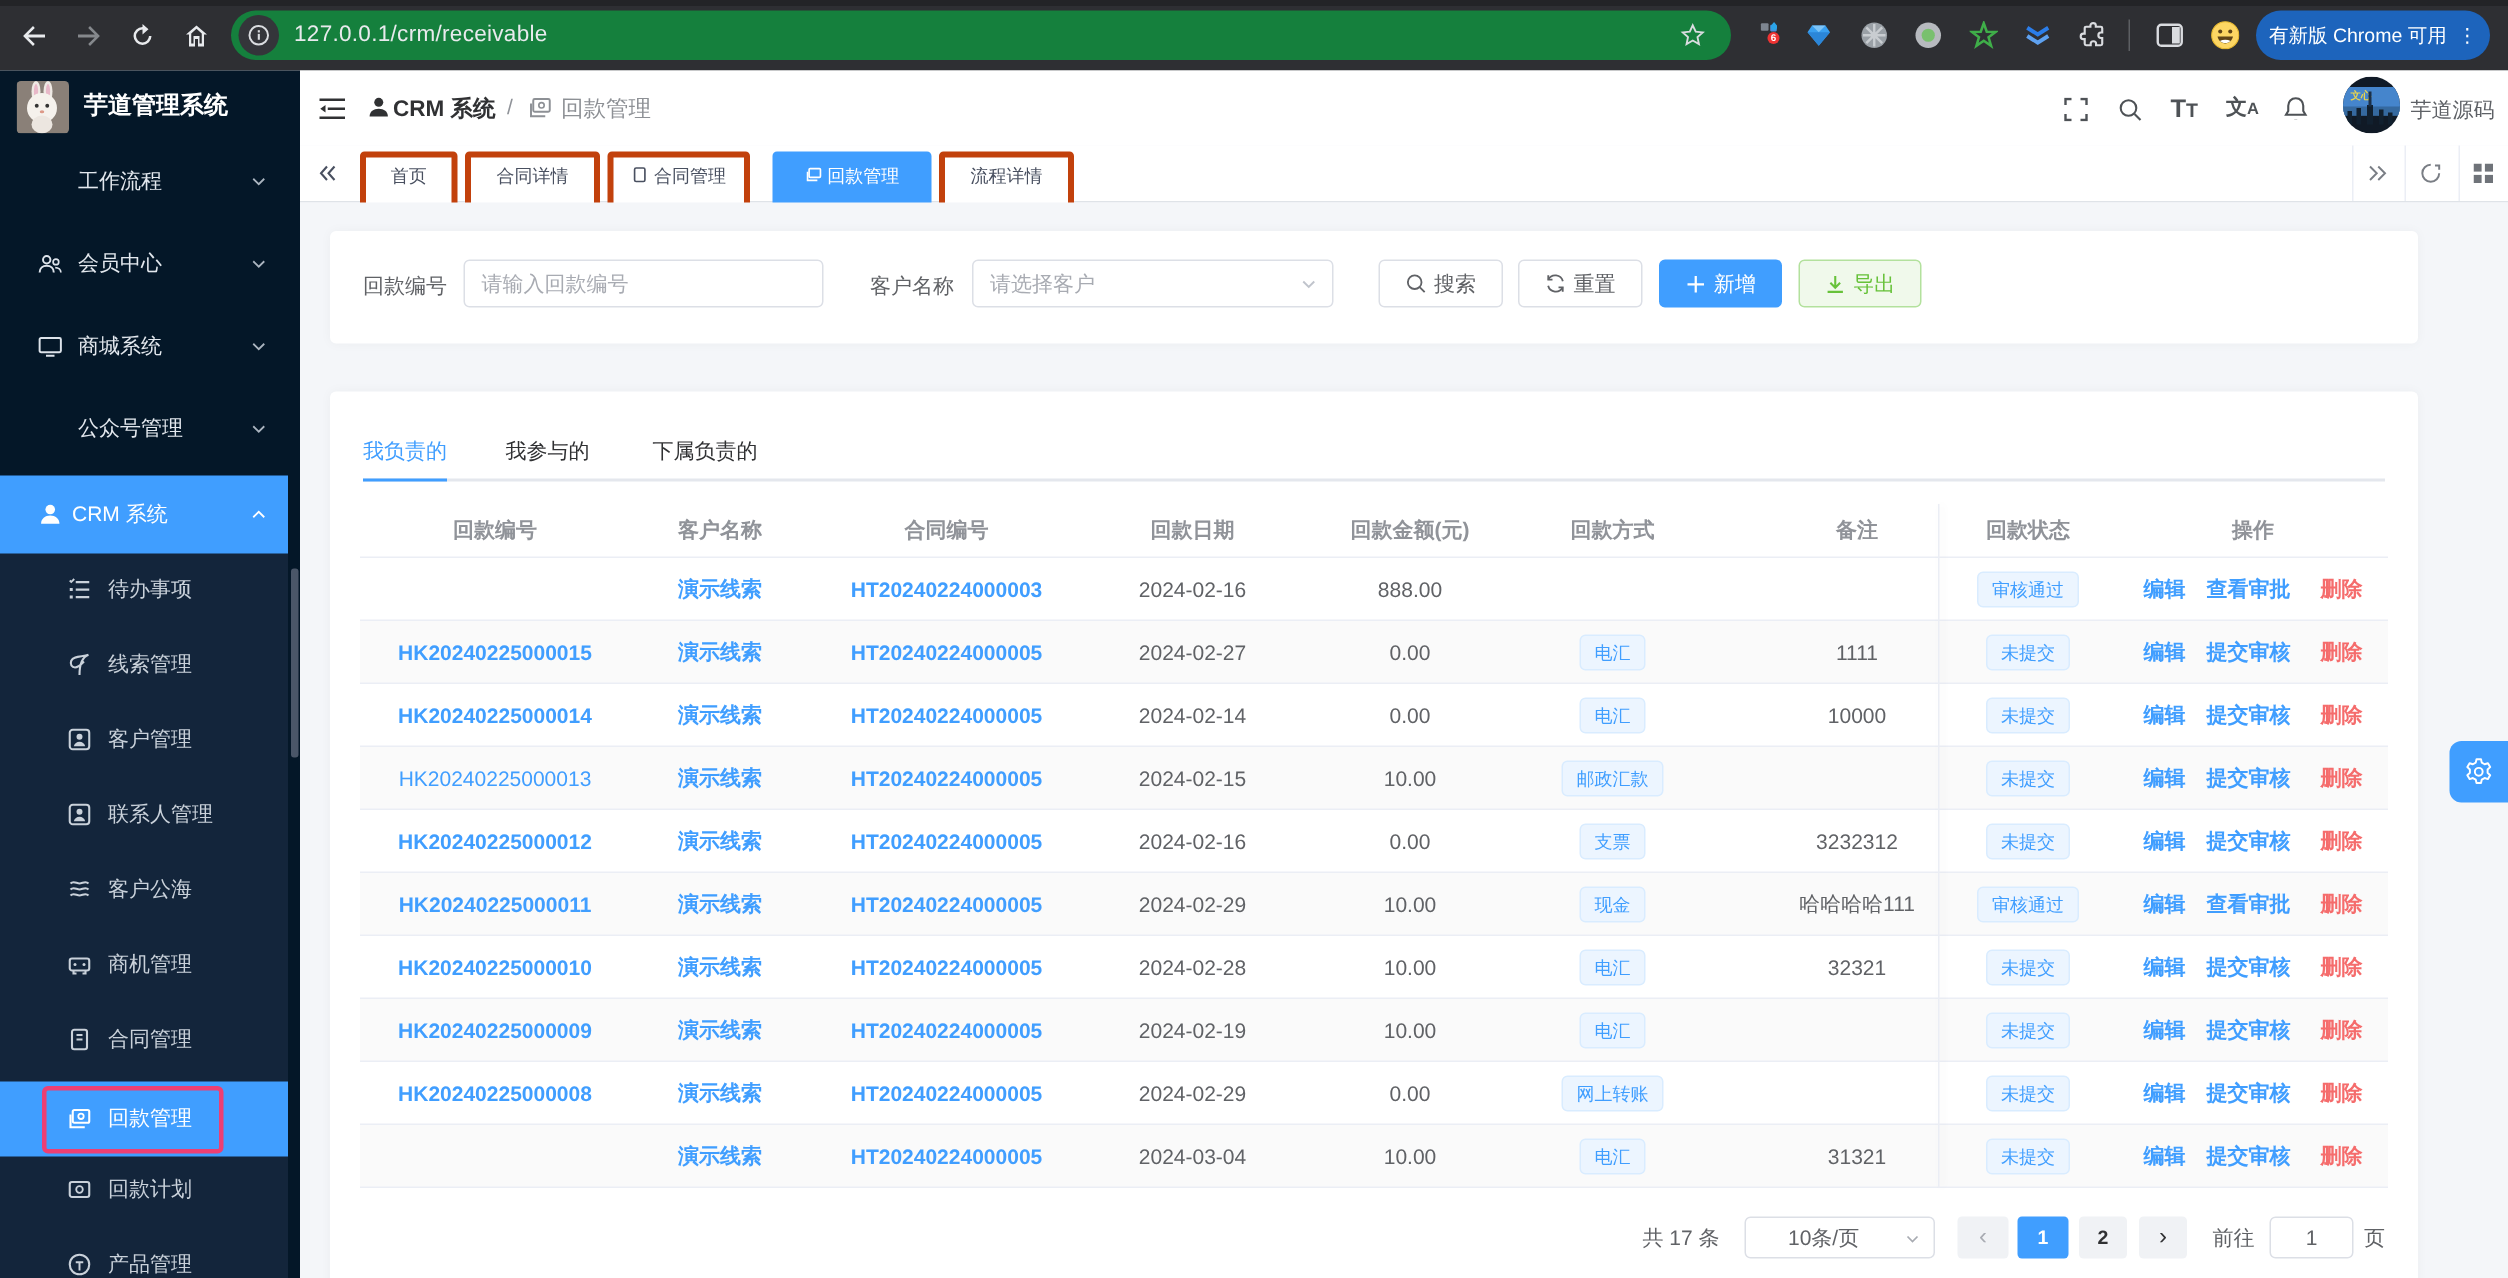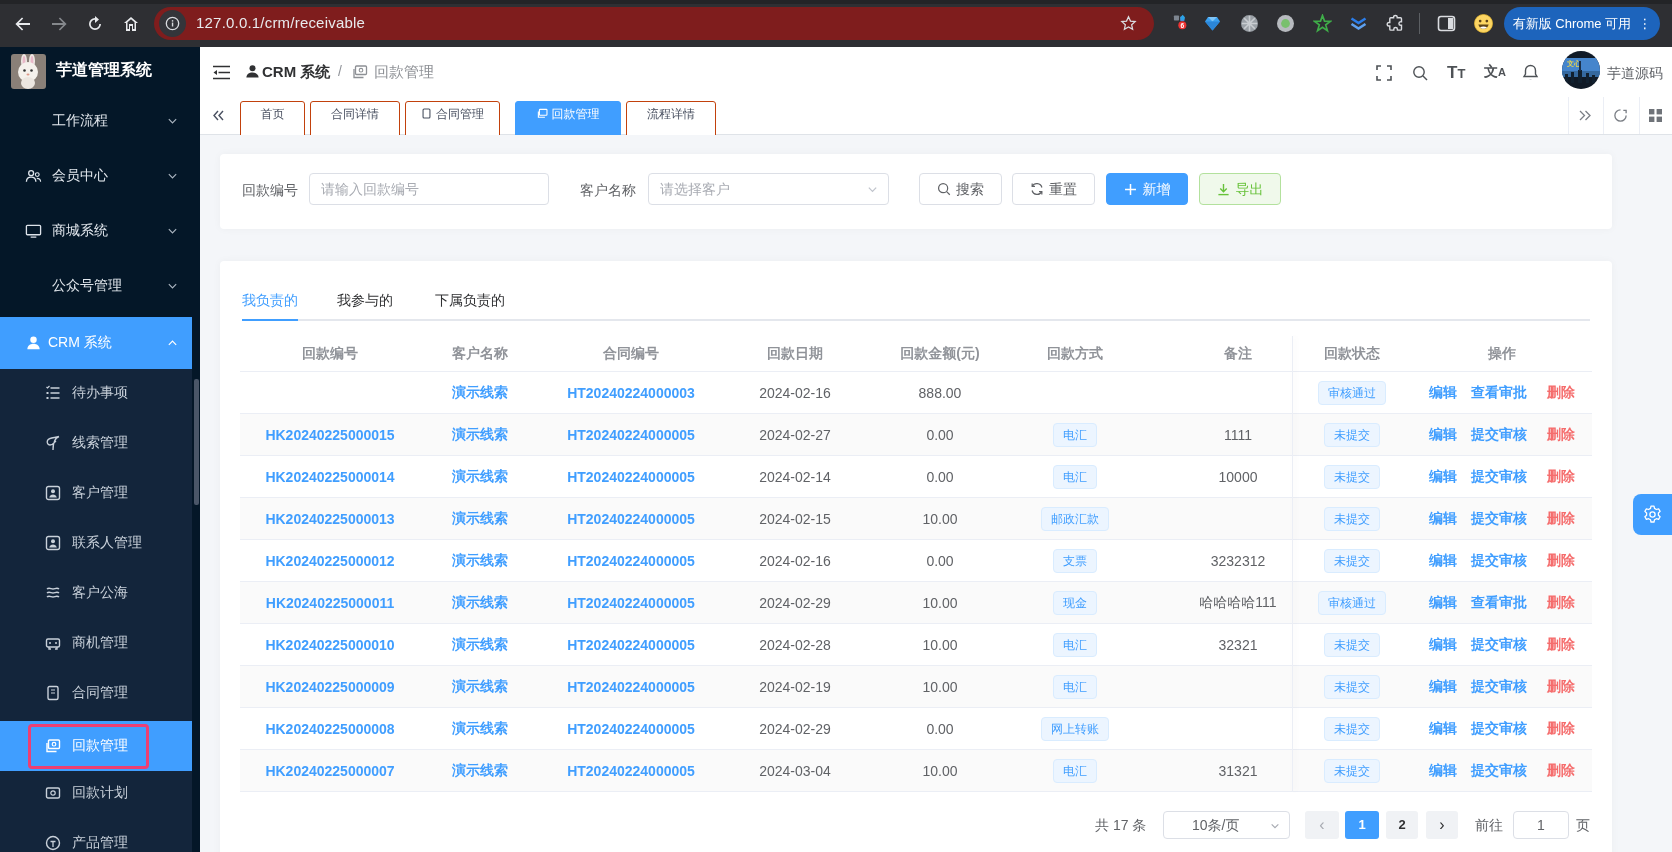--- a/index.html
+++ b/index.html
@@ -4,21 +4,21 @@
 <title>回款管理</title>
 <style>
 * { margin:0; padding:0; box-sizing:border-box; }
 html,body { width:1672px; height:852px; overflow:hidden; }
 body { font-family:"Liberation Sans", sans-serif; position:relative; background:#f4f6f9; }
 
 
 #chrome { position:absolute; left:0; top:0; width:1672px; height:47px; background:#2e2f33; }
 #chrome .topstrip { position:absolute; left:0; top:0; width:1672px; height:4px; background:#232427; }
 .navic { position:absolute; top:15px; }
-#omnibox { position:absolute; left:154px; top:7px; width:1000px; height:33px; border-radius:17px; background:#7f1d1d; }
+#omnibox { position:absolute; left:154px; top:7px; width:1000px; height:33px; border-radius:17px; background:#15803d; }
 #omni-circ { position:absolute; left:5px; top:3px; width:27px; height:27px; border-radius:50%; background:#34353a; }
 #omni-url { position:absolute; left:42px; top:7px; font-size:15px; color:#e8eaed; letter-spacing:.2px; }
 #chromebtn { position:absolute; left:1504px; top:7px; width:156px; height:33px; border-radius:17px; background:#1d64bc; color:#fff; font-size:13px; line-height:33px; text-align:center; }
 .ext { position:absolute; top:14px; width:19px; height:19px; }
 
 #sidebar { position:absolute; left:0; top:47px; width:200px; height:805px; background:#041728; overflow:hidden; }
 #submenubg { position:absolute; left:0; top:321px; width:192px; height:484px; background:#13253b; }
 #logo { position:absolute; left:0; top:0; width:200px; height:46px;padding-left:38px; }
 #logo .rabbit { position:absolute; left:11px; top:7px; width:35px; height:35px; border-radius:3px; overflow:hidden; }
 #logo .ltext { position:absolute; left:56px; top:13px; color:#fff; font-size:16px; font-weight:bold; }
@@ -33,21 +33,21 @@
 #pinkbox { position:absolute; left:28px; top:677px; width:121px; height:45px; border:3px solid #ed3f73; border-radius:4px; z-index:5; }
 #sscroll { position:absolute; right:1px; top:332px; width:5px; height:126px; border-radius:2px; background:#4a5668; }
 
 #hdr { position:absolute; left:200px; top:47px; width:1472px; height:50px; background:#fff; }
 #hdr .crumb-main { position:absolute; left:62px; top:16px; font-size:15px; font-weight:bold; color:#303133; }
 #hdr .crumb-sep { position:absolute; left:138px; top:16px; font-size:14px; color:#909399; }
 #hdr .crumb-sub { position:absolute; left:174px; top:16px; font-size:15px; color:#8d9095; }
 #hdr .uname { position:absolute; left:1407px; top:18px; font-size:14px; color:#5e6166; }
 
 #tabbar { position:absolute; left:200px; top:97px; width:1472px; height:38px; background:#fff; border-bottom:1px solid #dfe3e8; }
-.tag-tab { position:absolute; top:4px; height:41px; border:1px solid #c2410c; border-radius:3px; background:#fff; color:#495060; font-size:12px; line-height:25px; text-align:center; }
+.tag-tab { position:absolute; top:4px; height:41px; border:4px solid #c2410c; border-radius:3px; background:#fff; color:#495060; font-size:12px; line-height:25px; text-align:center; }
 .tag-tab.on { background:#409eff; border-color:#409eff; color:#fff; }
 .tbtn { position:absolute; top:0; width:1px; height:37px; border-left:1px solid #ebeef5; }
 
 #content { position:absolute; left:200px; top:135px; width:1472px; height:717px; background:#f4f6f9; }
 .card { position:absolute; background:#fff; border-radius:4px; box-shadow:0 0 8px rgba(0,0,0,0.04); }
 #searchcard { left:20px; top:19px; width:1392px; height:75px; }
 #tablecard { left:20px; top:126px; width:1392px; height:706px; }
 .flabel { position:absolute; top:28px; font-size:14px; color:#606266; }
 .finput { position:absolute; top:19px; height:32px; border:1px solid #dcdfe6; border-radius:4px; background:#fff; font-size:14px; color:#a8abb2; line-height:30px; padding-left:11px; }
 .btn { position:absolute; top:19px; height:32px; border-radius:4px; font-size:14px; text-align:center; line-height:30px; }
@@ -482,21 +482,21 @@
             <span class="tag">未提交</span>
           </div>
           <div class="cell c9">
             <span class="oplnk">编辑</span>
             <span class="oplnk" style="margin-left:14px">提交审核</span>
             <span class="oplnk red" style="margin-left:20px">删除</span>
           </div>
         </div>
         <div class="trow alt">
           <div class="cell c1">
-            <span class="lnk" style="font-weight:bold">HK20240225000013</span>
+            <span class="lnk" style="font-weight:normal">HK20240225000013</span>
           </div>
           <div class="cell c2">
             <span class="lnk" style="font-weight:bold">演示线索</span>
           </div>
           <div class="cell c3">
             <span class="lnk" style="font-weight:bold">HT20240224000005</span>
           </div>
           <div class="cell c4">2024-02-15</div>
           <div class="cell c5">10.00</div>
           <div class="cell c6">
@@ -630,23 +630,20 @@
           <div class="cell c8">
             <span class="tag">未提交</span>
           </div>
           <div class="cell c9">
             <span class="oplnk">编辑</span>
             <span class="oplnk" style="margin-left:14px">提交审核</span>
             <span class="oplnk red" style="margin-left:20px">删除</span>
           </div>
         </div>
         <div class="trow alt">
-          <div class="cell c1">
-            <span class="lnk" style="font-weight:bold">HK20240225000007</span>
-          </div>
           <div class="cell c2">
             <span class="lnk" style="font-weight:bold">演示线索</span>
           </div>
           <div class="cell c3">
             <span class="lnk" style="font-weight:bold">HT20240224000005</span>
           </div>
           <div class="cell c4">2024-03-04</div>
           <div class="cell c5">10.00</div>
           <div class="cell c6">
             <span class="tag">电汇</span>

